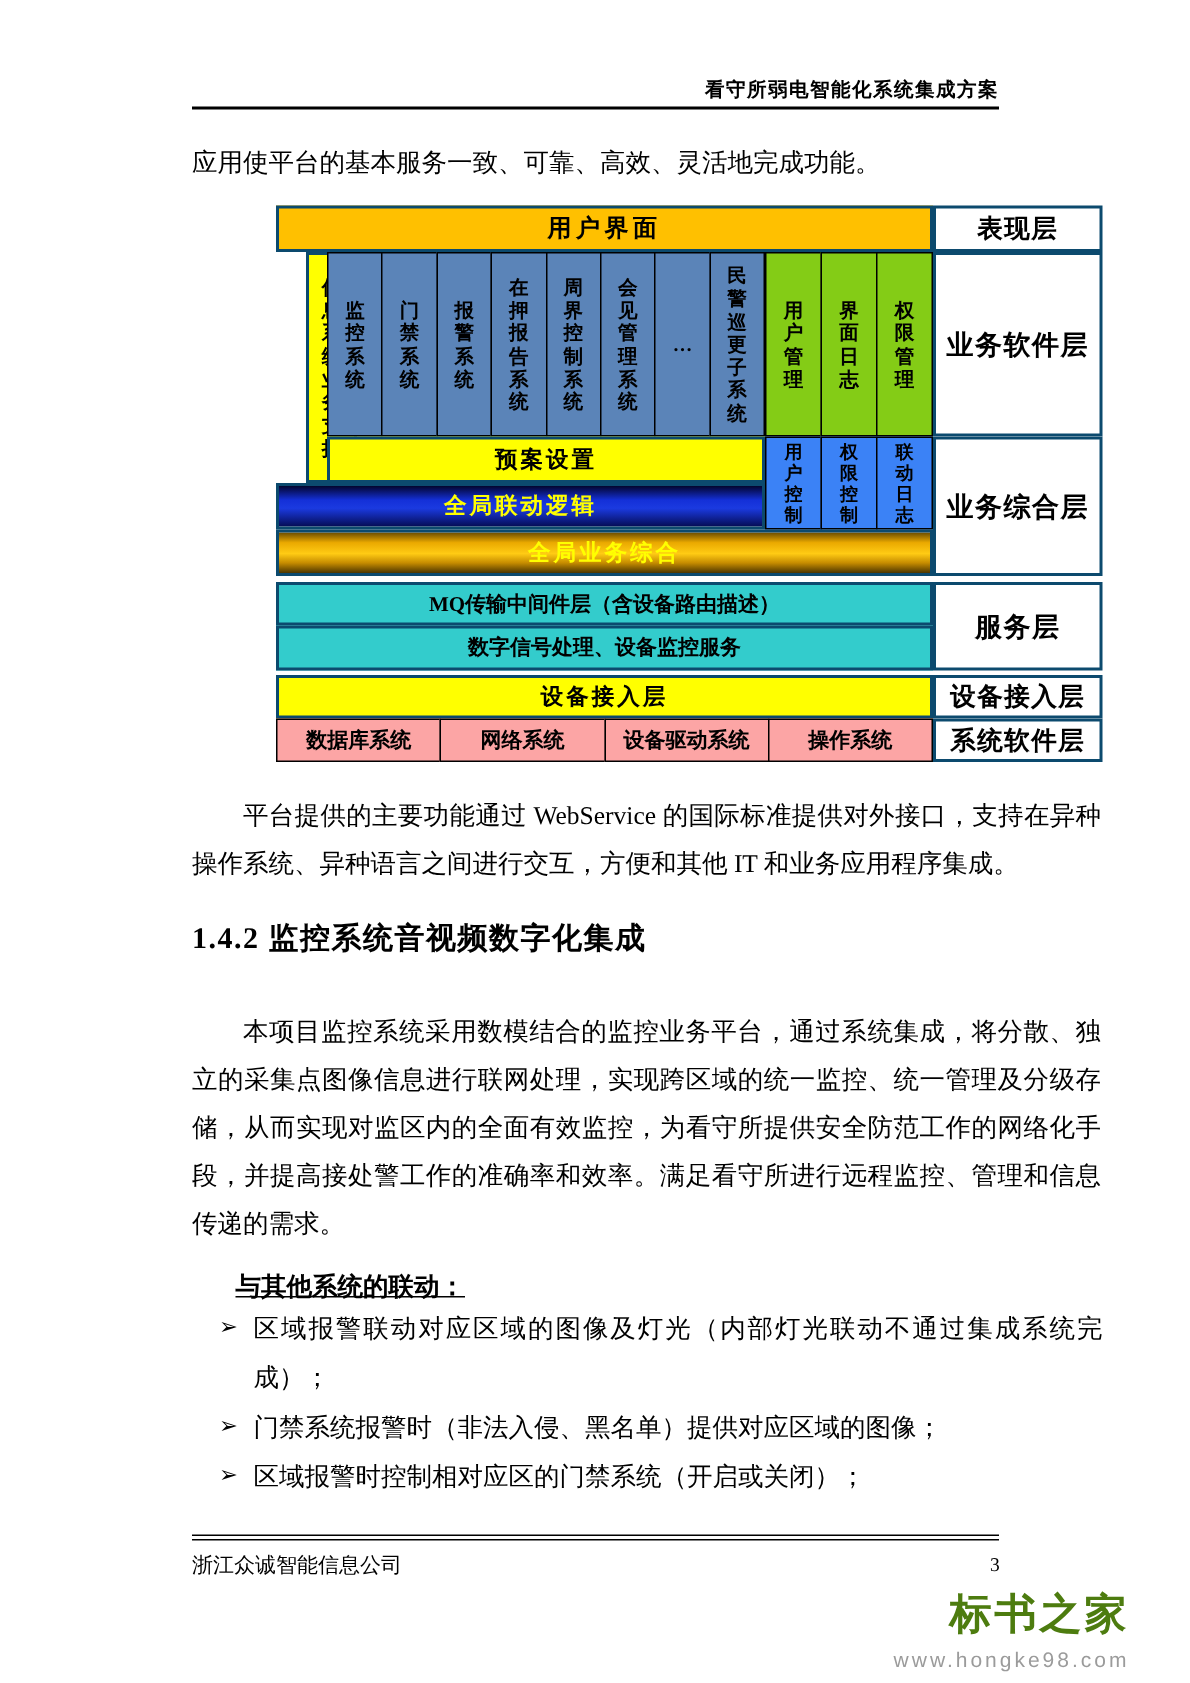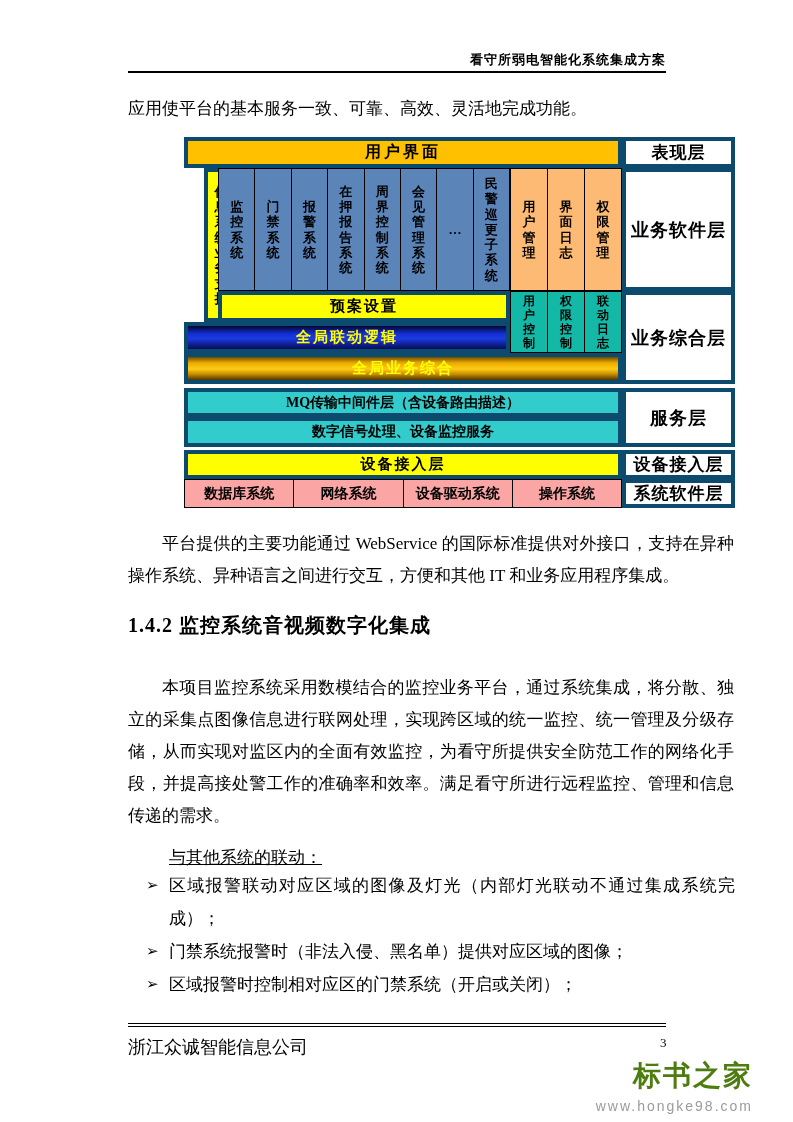--- a/index.html
+++ b/index.html
@@ -35,65 +35,65 @@
     font-size: 17px; line-height: 32px;
     text-align: justify; text-indent: 2em;
   }
   .para-webservice { top: 528px; }
   .para-monitoring { top: 672px; }
   .section-heading {
     position: absolute; left: 96px; top: 612px;
     font-size: 20px; font-weight: bold; letter-spacing: 1px;
   }
   .linkage-heading {
-    position: absolute; left: 137px; top: 846px;
-    font-size: 17px; font-weight: normal;
+    position: absolute; left: 125px; top: 846px;
+    font-size: 17px; font-weight: bold;
     text-decoration: underline;
   }
   .bullets {
     position: absolute; left: 96px; top: 869px; width: 607px;
     list-style: none;
   }
   .bullets li {
     position: relative; padding-left: 41px;
     font-size: 17px; line-height: 33px; text-align: justify;
   }
   .bullet-marker { position: absolute; left: 18px; top: 0; font-size: 15px; }
 
   
   .diagram {
     position: absolute; left: 152px; top: 137px;
     width: 551px; height: 371px;
     font-weight: bold;
   }
   .d {
     position: absolute; box-sizing: border-box;
-    border: 4px solid #0c4a6e;
+    border: 2px solid #0c4a6e;
     display: flex; align-items: center; justify-content: center;
     text-align: center;
     font-family: Liberation Serif, serif;
   }
   .d-row { position: absolute; display: flex; }
   .d-row > div {
     box-sizing: border-box; border: 1px solid #000;
     display: flex; align-items: center; justify-content: center;
     flex: 1 1 0; text-align: center;
   }
   .d-row > div + div { margin-left: -1px; }
   .vtext { width: 1.05em; word-break: break-all; line-height: 1.18; display: block; text-align: center; }
 
   .ui-bar       { left: 0;   top: 0;   width: 438px; height: 31px; background: #FFC000; font-size: 16px; letter-spacing: 3px; }
   .info-support { left: 0;   top: 31px; width: 34px; height: 154px; background: #FFFF00; font-size: 13px; margin-left: 20px; }
   .sys-row      { left: 34px;  top: 31px;  width: 292px; height: 123px; }
   .sys-row > div  { background: #5B84B8; font-size: 13px; }
   .mgmt-row     { left: 326px; top: 31px;  width: 112px; height: 123px; }
-  .mgmt-row > div { background: #fdba74; font-size: 13px; }
+  .mgmt-row > div { background: #84cc16; font-size: 13px; }
   .preset-bar   { left: 34px;  top: 154px; width: 292px; height: 31px; background: #FFFF00; font-size: 15px; letter-spacing: 2px; }
   .ctrl-row     { left: 326px; top: 154px; width: 112px; height: 62px; }
-  .ctrl-row > div { background: #14b8a6; font-size: 12px; }
+  .ctrl-row > div { background: #3b82f6; font-size: 12px; }
   .linkage-bar  {
     left: 0; top: 185px; width: 326px; height: 31px;
     background: linear-gradient(180deg, #03052e 0%, #1430d8 35%, #1b3ae0 55%, #050c55 100%);
     color: #FFFF00; font-size: 15px; letter-spacing: 2px;
   }
   .business-bar {
     left: 0; top: 216px; width: 438px; height: 31px;
     background: linear-gradient(180deg, #6b4d00 0%, #eaa900 25%, #ffcb14 52%, #c68c00 75%, #4d3600 100%);
     color: #FFFF00; font-size: 15px; letter-spacing: 2px;
   }
@@ -109,21 +109,21 @@
   .lbl-2 { top: 154px; height: 93px;  font-size: 18px; }
   .lbl-3 { top: 251px; height: 59px;  font-size: 18px; }
   .lbl-4 { top: 313px; height: 29px; }
   .lbl-5 { top: 342px; height: 29px; }
 
   
   .footer-rule {
     position: absolute; left: 96px; right: 95px; top: 1023px;
     border-top: 4px double #000; height: 0;
   }
-  .footer-company { position: absolute; left: 96px; top: 1035px; font-size: 18px; }
+  .footer-company { position: absolute; left: 96px; top: 1035px; font-size: 14px; }
   .footer-page    { position: absolute; left: 628px; top: 1035px; font-size: 13px; }
 
   
   .watermark {
     position: absolute; right: 8px; top: 1057px;
     text-align: right;
     font-family: "Liberation Sans", "DejaVu Sans", sans-serif;
   }
   .watermark-brand {
     font-size: 28px; font-weight: bold; color: #4d7c0f; letter-spacing: 2px;

